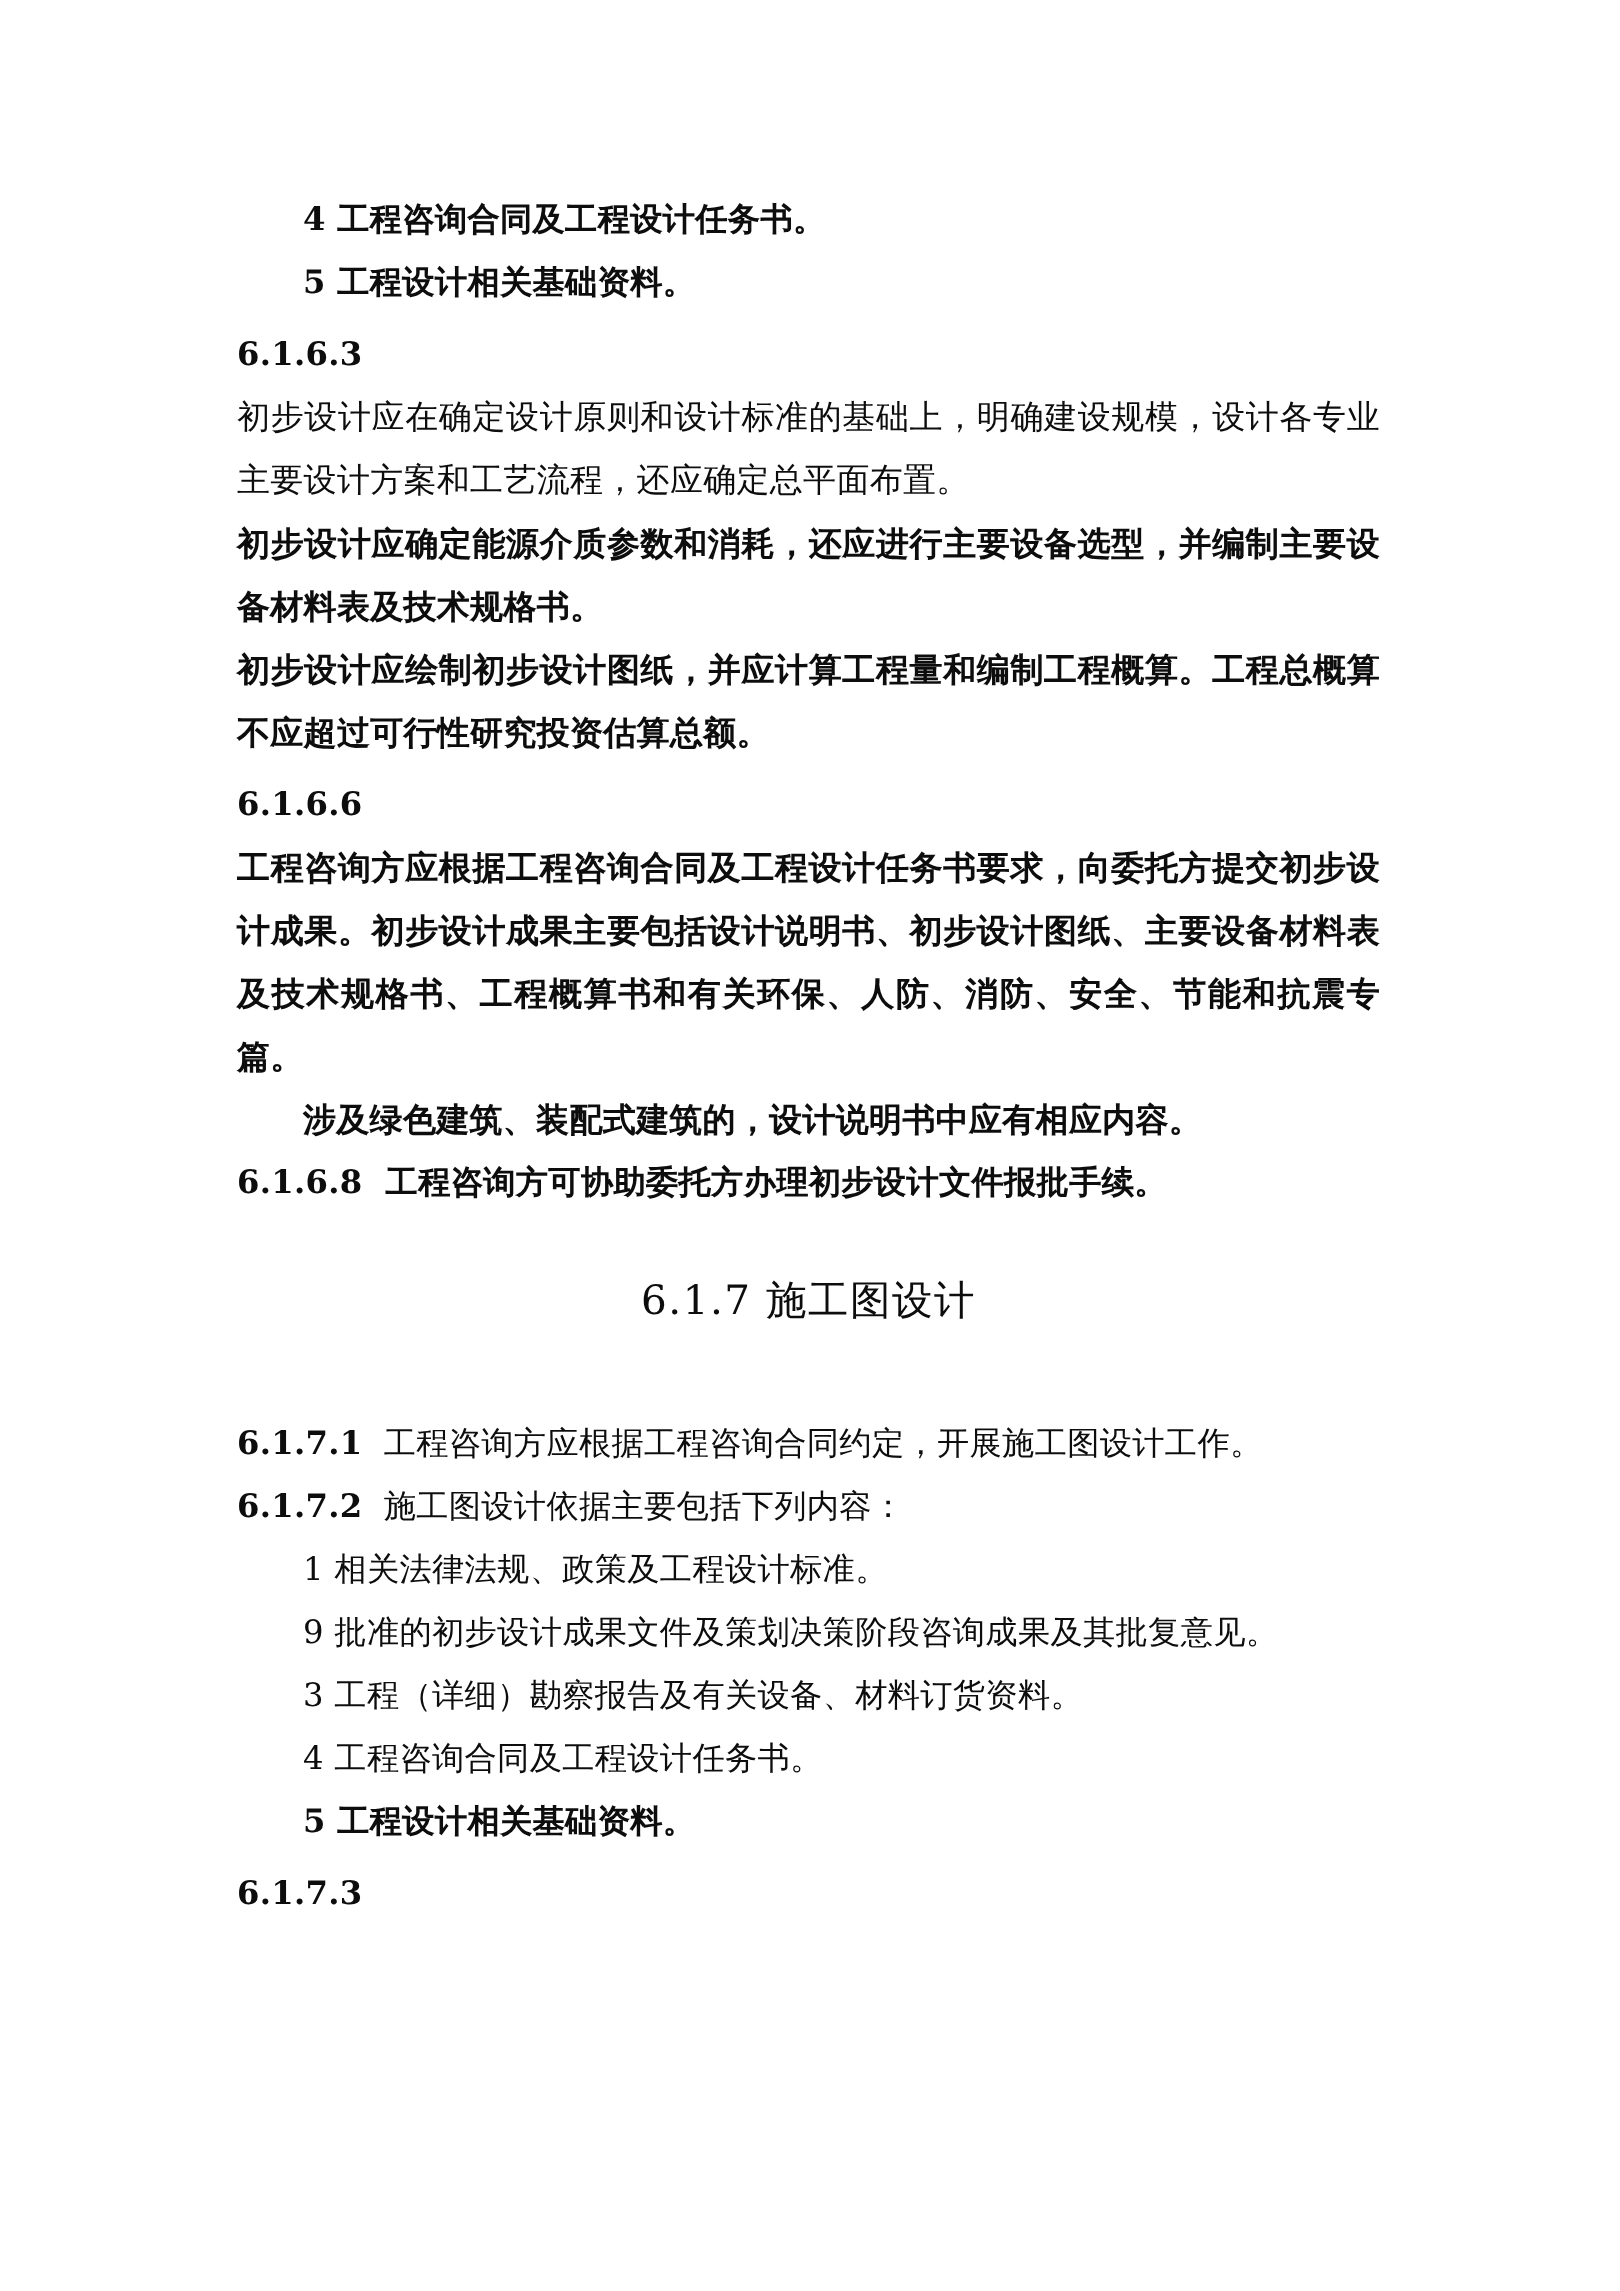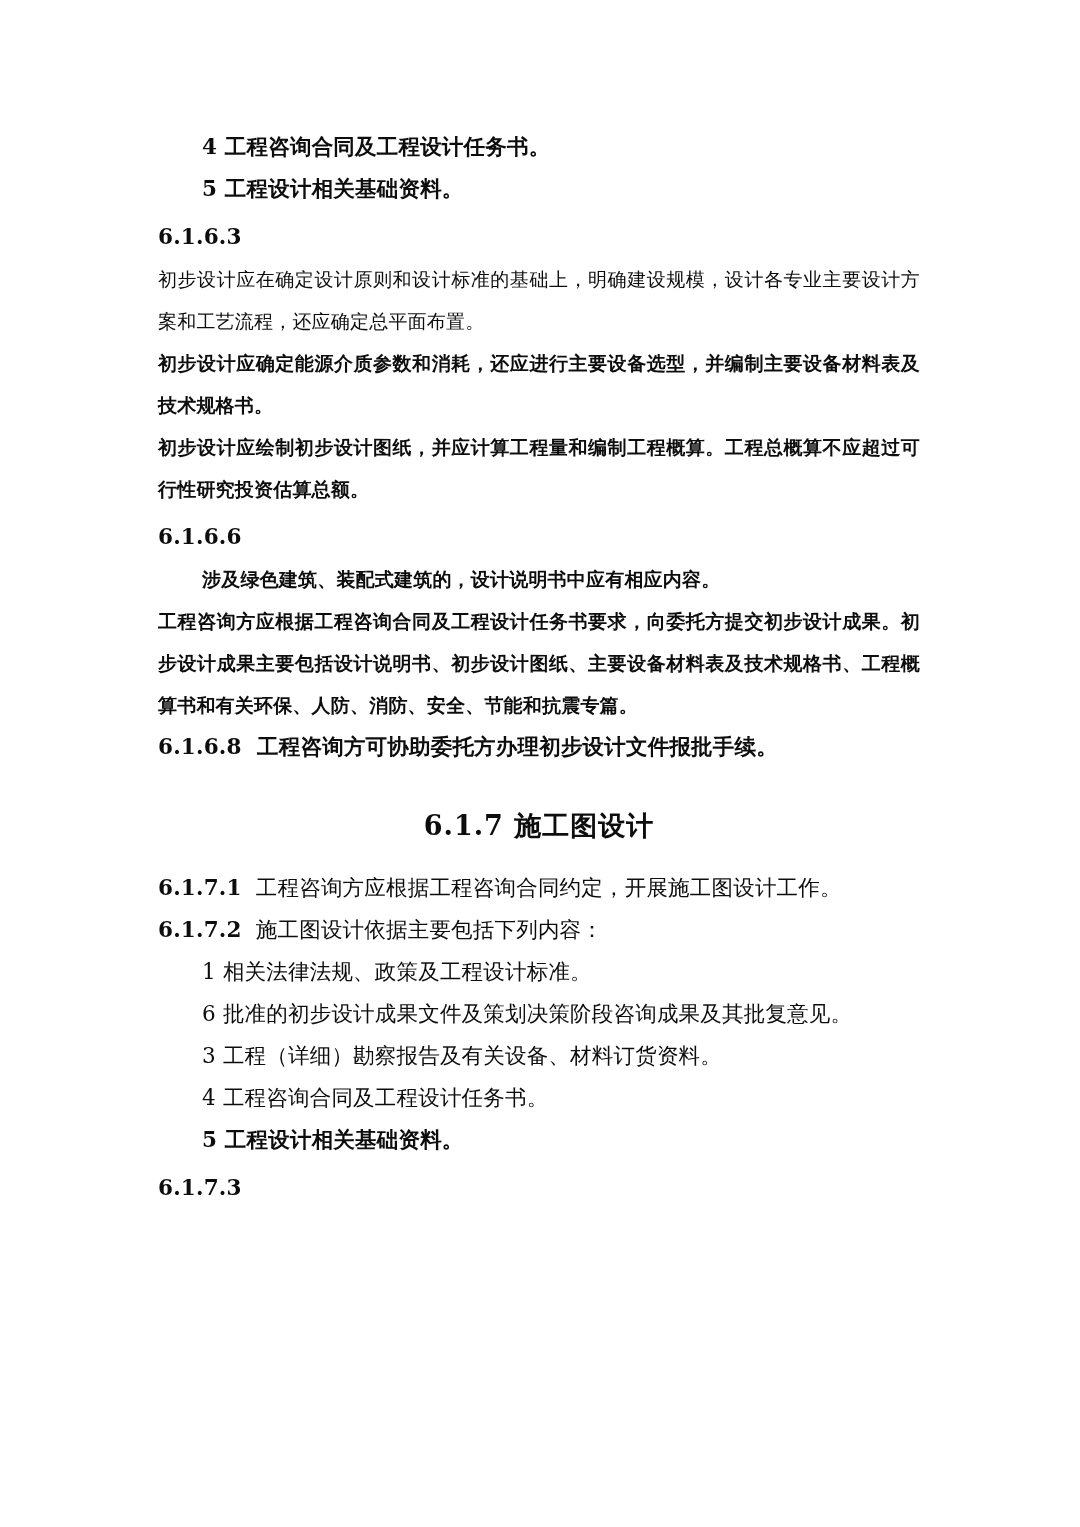--- a/index.html
+++ b/index.html
@@ -37,21 +37,21 @@
     letter-spacing: 0.2px;
   }
   .clause-num {
     font-size: 21.5px;
     line-height: 42px;
     font-weight: bold;
     margin: 6px 0 0 0;
     letter-spacing: 0.2px;
   }
   .body-text {
-    font-size: 19px;
+    font-size: 22px;
     line-height: 42px;
     margin: 0;
     text-align: justify;
     letter-spacing: 0.2px;
   }
   .inline-clause {
     font-size: 21.5px;
     line-height: 42px;
     margin: 0;
     text-align: justify;
@@ -60,60 +60,60 @@
   .inline-clause .num {
     font-weight: bold;
   }
   .bold { font-weight: bold; }
   .indent2 { text-indent: 44px; }
 
   .section-heading {
     text-align: center;
     font-size: 27px;
     line-height: 40px;
-    font-weight: bold;
-    margin: 38px 0 21px 0;
+    font-weight: normal;
+    margin: 38px 0 54px 0;
     letter-spacing: 1px;
   }
 </style>
 </head>
 <body>
 
 <div class="page">
   <div class="content">
 
     <p class="list-item bold">4  工程咨询合同及工程设计任务书。</p>
     <p class="list-item bold">5  工程设计相关基础资料。</p>
 
     <p class="clause-num">6.1.6.3</p>
     <p class="body-text">初步设计应在确定设计原则和设计标准的基础上，明确建设规模，设计各专业主要设计方案和工艺流程，还应确定总平面布置。</p>
 
     <p class="body-text bold">初步设计应确定能源介质参数和消耗，还应进行主要设备选型，并编制主要设备材料表及技术规格书。</p>
 
     <p class="body-text bold">初步设计应绘制初步设计图纸，并应计算工程量和编制工程概算。工程总概算不应超过可行性研究投资估算总额。</p>
 
     <p class="clause-num">6.1.6.6</p>
+    <p class="body-text bold">工程咨询方应根据工程咨询合同及工程设计任务书要求，向委托方提交初步设计成果。初步设计成果主要包括设计说明书、初步设计图纸、主要设备材料表及技术规格书、工程概算书和有关环保、人防、消防、安全、节能和抗震专篇。</p>
     <p class="body-text bold indent2">涉及绿色建筑、装配式建筑的，设计说明书中应有相应内容。</p>
-    <p class="body-text bold">工程咨询方应根据工程咨询合同及工程设计任务书要求，向委托方提交初步设计成果。初步设计成果主要包括设计说明书、初步设计图纸、主要设备材料表及技术规格书、工程概算书和有关环保、人防、消防、安全、节能和抗震专篇。</p>
 
     <p class="inline-clause bold">
       <span class="num">6.1.6.8</span><span>&nbsp;&nbsp;</span><span>工程咨询方可协助委托方办理初步设计文件报批手续。</span>
     </p>
 
     <h2 class="section-heading">6.1.7  施工图设计</h2>
 
     <p class="inline-clause">
       <span class="num">6.1.7.1</span><span>&nbsp;&nbsp;</span><span>工程咨询方应根据工程咨询合同约定，开展施工图设计工作。</span>
     </p>
     <p class="inline-clause">
       <span class="num">6.1.7.2</span><span>&nbsp;&nbsp;</span><span>施工图设计依据主要包括下列内容：</span>
     </p>
 
     <p class="list-item">1  相关法律法规、政策及工程设计标准。</p>
-    <p class="list-item">6  批准的初步设计成果文件及策划决策阶段咨询成果及其批复意见。</p>
+    <p class="list-item">9  批准的初步设计成果文件及策划决策阶段咨询成果及其批复意见。</p>
     <p class="list-item">3  工程（详细）勘察报告及有关设备、材料订货资料。</p>
     <p class="list-item">4  工程咨询合同及工程设计任务书。</p>
     <p class="list-item bold">5  工程设计相关基础资料。</p>
 
     <p class="clause-num">6.1.7.3</p>
 
   </div>
 </div>
 
 </body></html>

